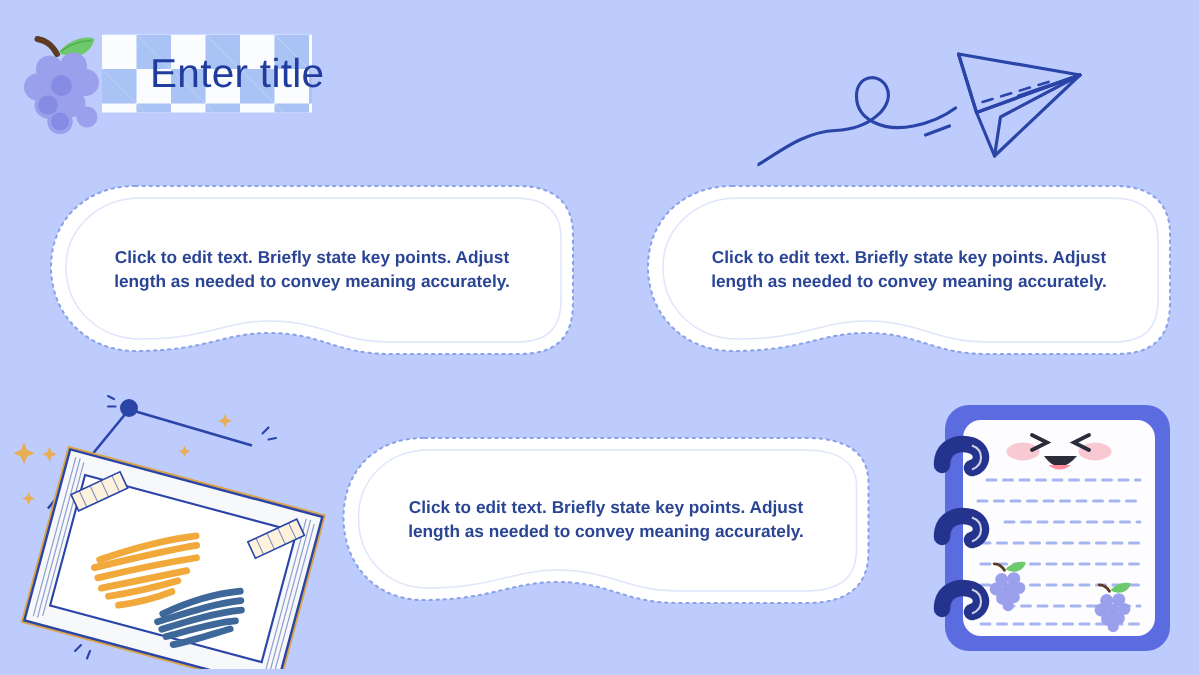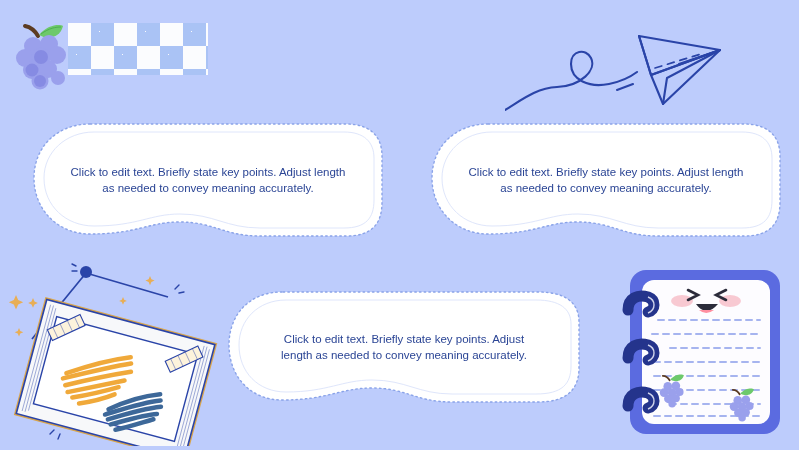--- a/index.html
+++ b/index.html
@@ -31,21 +31,21 @@
     position:absolute; left:32px; top:4px;
     white-space:nowrap;
     font-size:27px;
     color:#1f3c9e;
     letter-spacing:.2px;
     line-height:44px;
   }
   .grapes { position:absolute; left:-60px; top:-3px; }
 
   
-  .blob { position:absolute; }
+  .blob { position:absolute;font-weight:bold; }
   .blob .blob-svg { position:absolute; inset:0; }
   .blob .blob-text {
     position:absolute; inset:0;
     display:flex; align-items:center; justify-content:center;
     text-align:center;
     color:#2b4595;
     font-size:11.5px;
     line-height:16px;
     padding:0 38px;
   }
@@ -83,20 +83,21 @@
         <circle cx="32" cy="61" r="8.5"></circle>
         <circle cx="50" cy="58" r="7"></circle>
       </g>
       <g fill="#8085e0" opacity=".75">
         <circle cx="33" cy="37" r="7"></circle>
         <circle cx="24" cy="50" r="6.5"></circle>
         <circle cx="32" cy="61" r="6"></circle>
       </g>
     </svg>
 
+    <div class="title-text">Enter title</div>
   </div>
 
   <svg class="decor" id="plane" viewBox="0 0 245 95">
     <g fill="none" stroke="#2a44a8" stroke-width="2.1" stroke-linecap="round" stroke-linejoin="round">
       <path d="M134 18 L215 32 L158 86 L146 57 Z"></path>
       <path d="M134 18 L146 57 L215 32"></path>
       <path d="M146 57 L215 32"></path>
       <path d="M174 46 L215 32"></path>
       <path d="M158 86 L162 60 L215 32"></path>
     </g>

